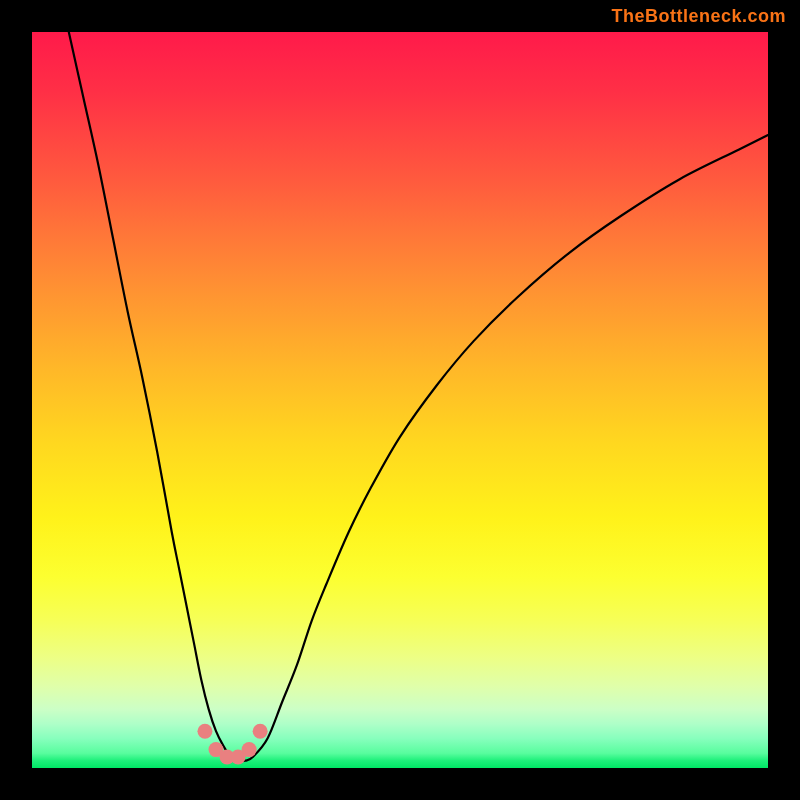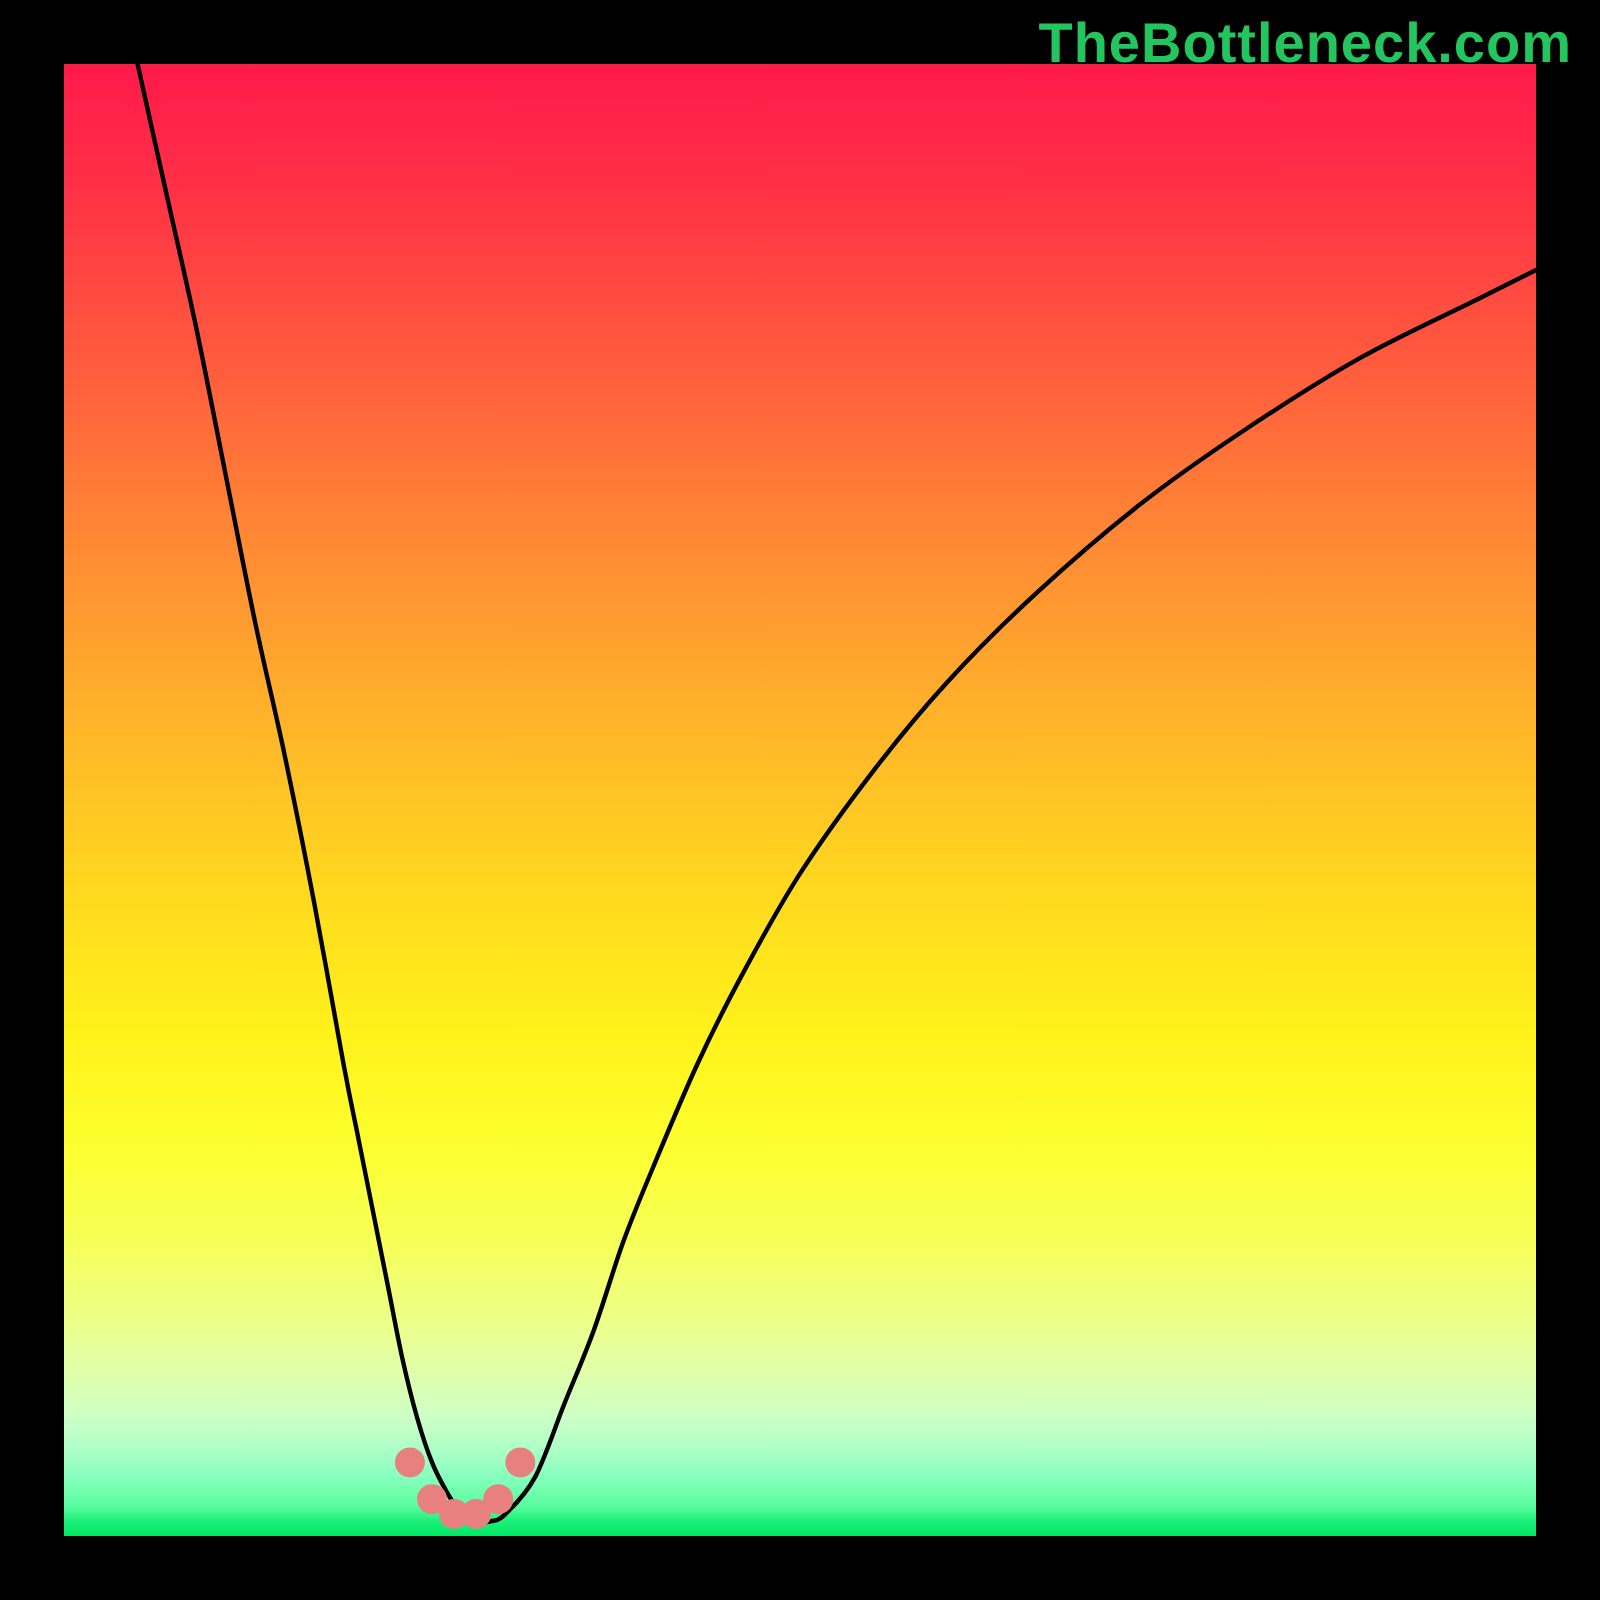--- a/index.html
+++ b/index.html
@@ -45,23 +45,23 @@
       #87ffbd 96%,
       #58fd9e 98%,
       #1df07a 99%,
       #00e765 100%
     );
   }
   .watermark {
     position: absolute;
     top: 6px;
     right: 14px;
-    font-size: 28px;
+    font-size: 18px;
     font-weight: 600;
-    color: #22c55e;
+    color: #f97316;
     letter-spacing: 0.5px;
     user-select: none;
   }
   svg.curve {
     position: absolute;
     inset: 0;
   }
 </style>
 </head>
 <body>

